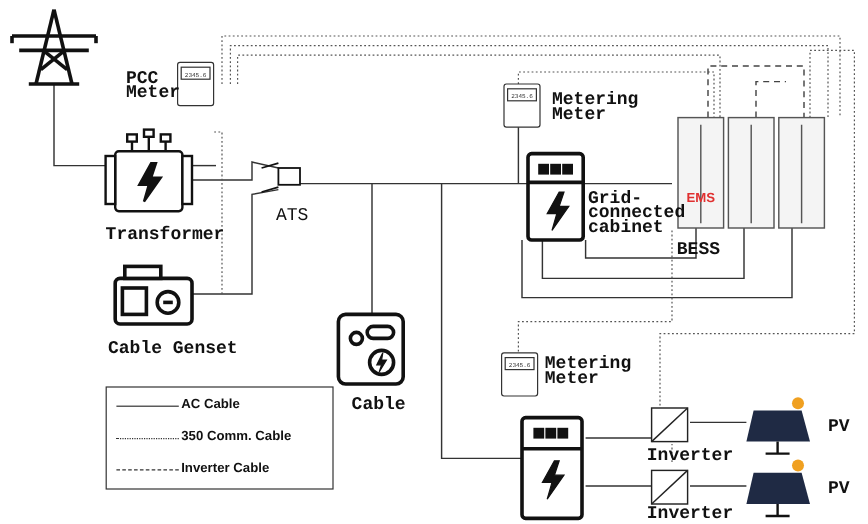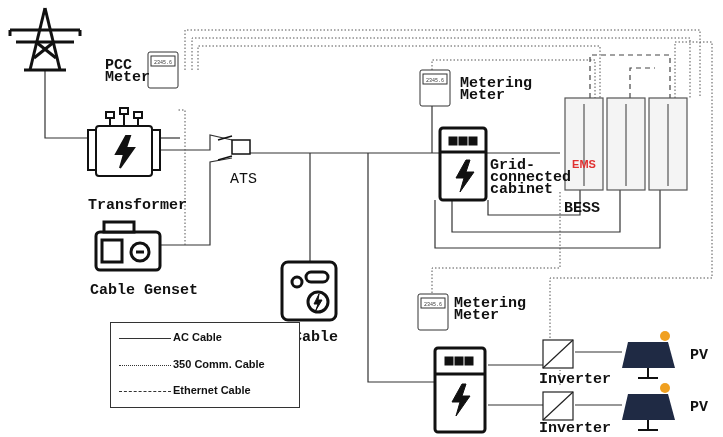--- a/index.html
+++ b/index.html
@@ -1,19 +1,19 @@
 <!DOCTYPE html>
 <html><head>
 <meta charset="utf-8">
 <style>
   html, body { margin:0; padding:0; background:#fff; }
   body { width:723px; height:437px; position:relative; overflow:hidden; font-family:"Liberation Sans", sans-serif; }
   svg { position:absolute; left:0; top:0; }
   .lbl { position:absolute; font-family:Liberation Mono, monospace; font-weight:bold; font-size:15px; color:#111; line-height:12px; white-space:pre-line; }
-  .legend-box { position:absolute; left:88px; top:322px; width:188px; height:84px; border:1px solid #333; background:#fff;margin-left:22px; }
+  .legend-box { position:absolute; left:88px; top:322px; width:188px; height:84px; border:1px solid #333; background:#fff; }
   .leg-row { position:absolute; left:8px; height:14px; width:175px; }
   .leg-line { position:absolute; left:0; top:7px; width:52px; height:0; }
   .leg-text { position:absolute; left:54px; top:0; font-size:11px; font-weight:bold; color:#111; white-space:nowrap; }
 </style>
 </head>
 <body>
 
 <svg width="723" height="437" viewBox="0 0 723 437">
   <g fill="none" stroke="#333" stroke-width="1.2">
 
@@ -162,21 +162,21 @@
   <g>
     <polygon points="628,394 668,394 675,420 622,420" fill="#1f2a44"></polygon>
     <line x1="648" y1="420" x2="648" y2="430" stroke="#111" stroke-width="2"></line>
     <line x1="638" y1="430" x2="658" y2="430" stroke="#111" stroke-width="2"></line>
     <circle cx="665" cy="388" r="5" fill="#f0a020"></circle>
   </g>
 </svg>
 
 <div class="lbl" style="left:105px;top:60px;">PCC
 Meter</div>
-<div class="lbl" style="left:88px;top:200px;">Transformer</div>
+<div class="lbl" style="left:88px;top:190px;">Transformer</div>
 <div class="lbl" style="left:212px;top:174px;font-weight:normal;margin-left:18px;">ATS</div>
 <div class="lbl" style="left:90px;top:285px;">Cable Genset</div>
 <div class="lbl" style="left:293px;top:332px;">Cable</div>
 <div class="lbl" style="left:460px;top:78px;">Metering
 Meter</div>
 <div class="lbl" style="left:490px;top:160px;">Grid-
 connected
 cabinet</div>
 <div class="lbl" style="left:564px;top:203px;">BESS</div>
 <div class="lbl" style="left:454px;top:298px;">Metering
@@ -190,15 +190,15 @@
   <div class="leg-row" style="top:8px;">
     <div class="leg-line" style="border-top:1.2px solid #333;"></div>
     <span class="leg-text">AC Cable</span>
   </div>
   <div class="leg-row" style="top:35px;">
     <div class="leg-line" style="border-top:1.2px dotted #333;"></div>
     <span class="leg-text">350 Comm. Cable</span>
   </div>
   <div class="leg-row" style="top:61px;">
     <div class="leg-line" style="border-top:1.2px dashed #333;"></div>
-    <span class="leg-text">Ethernet Cable</span>
+    <span class="leg-text">Inverter Cable</span>
   </div>
 </div>
 
 </body></html>

